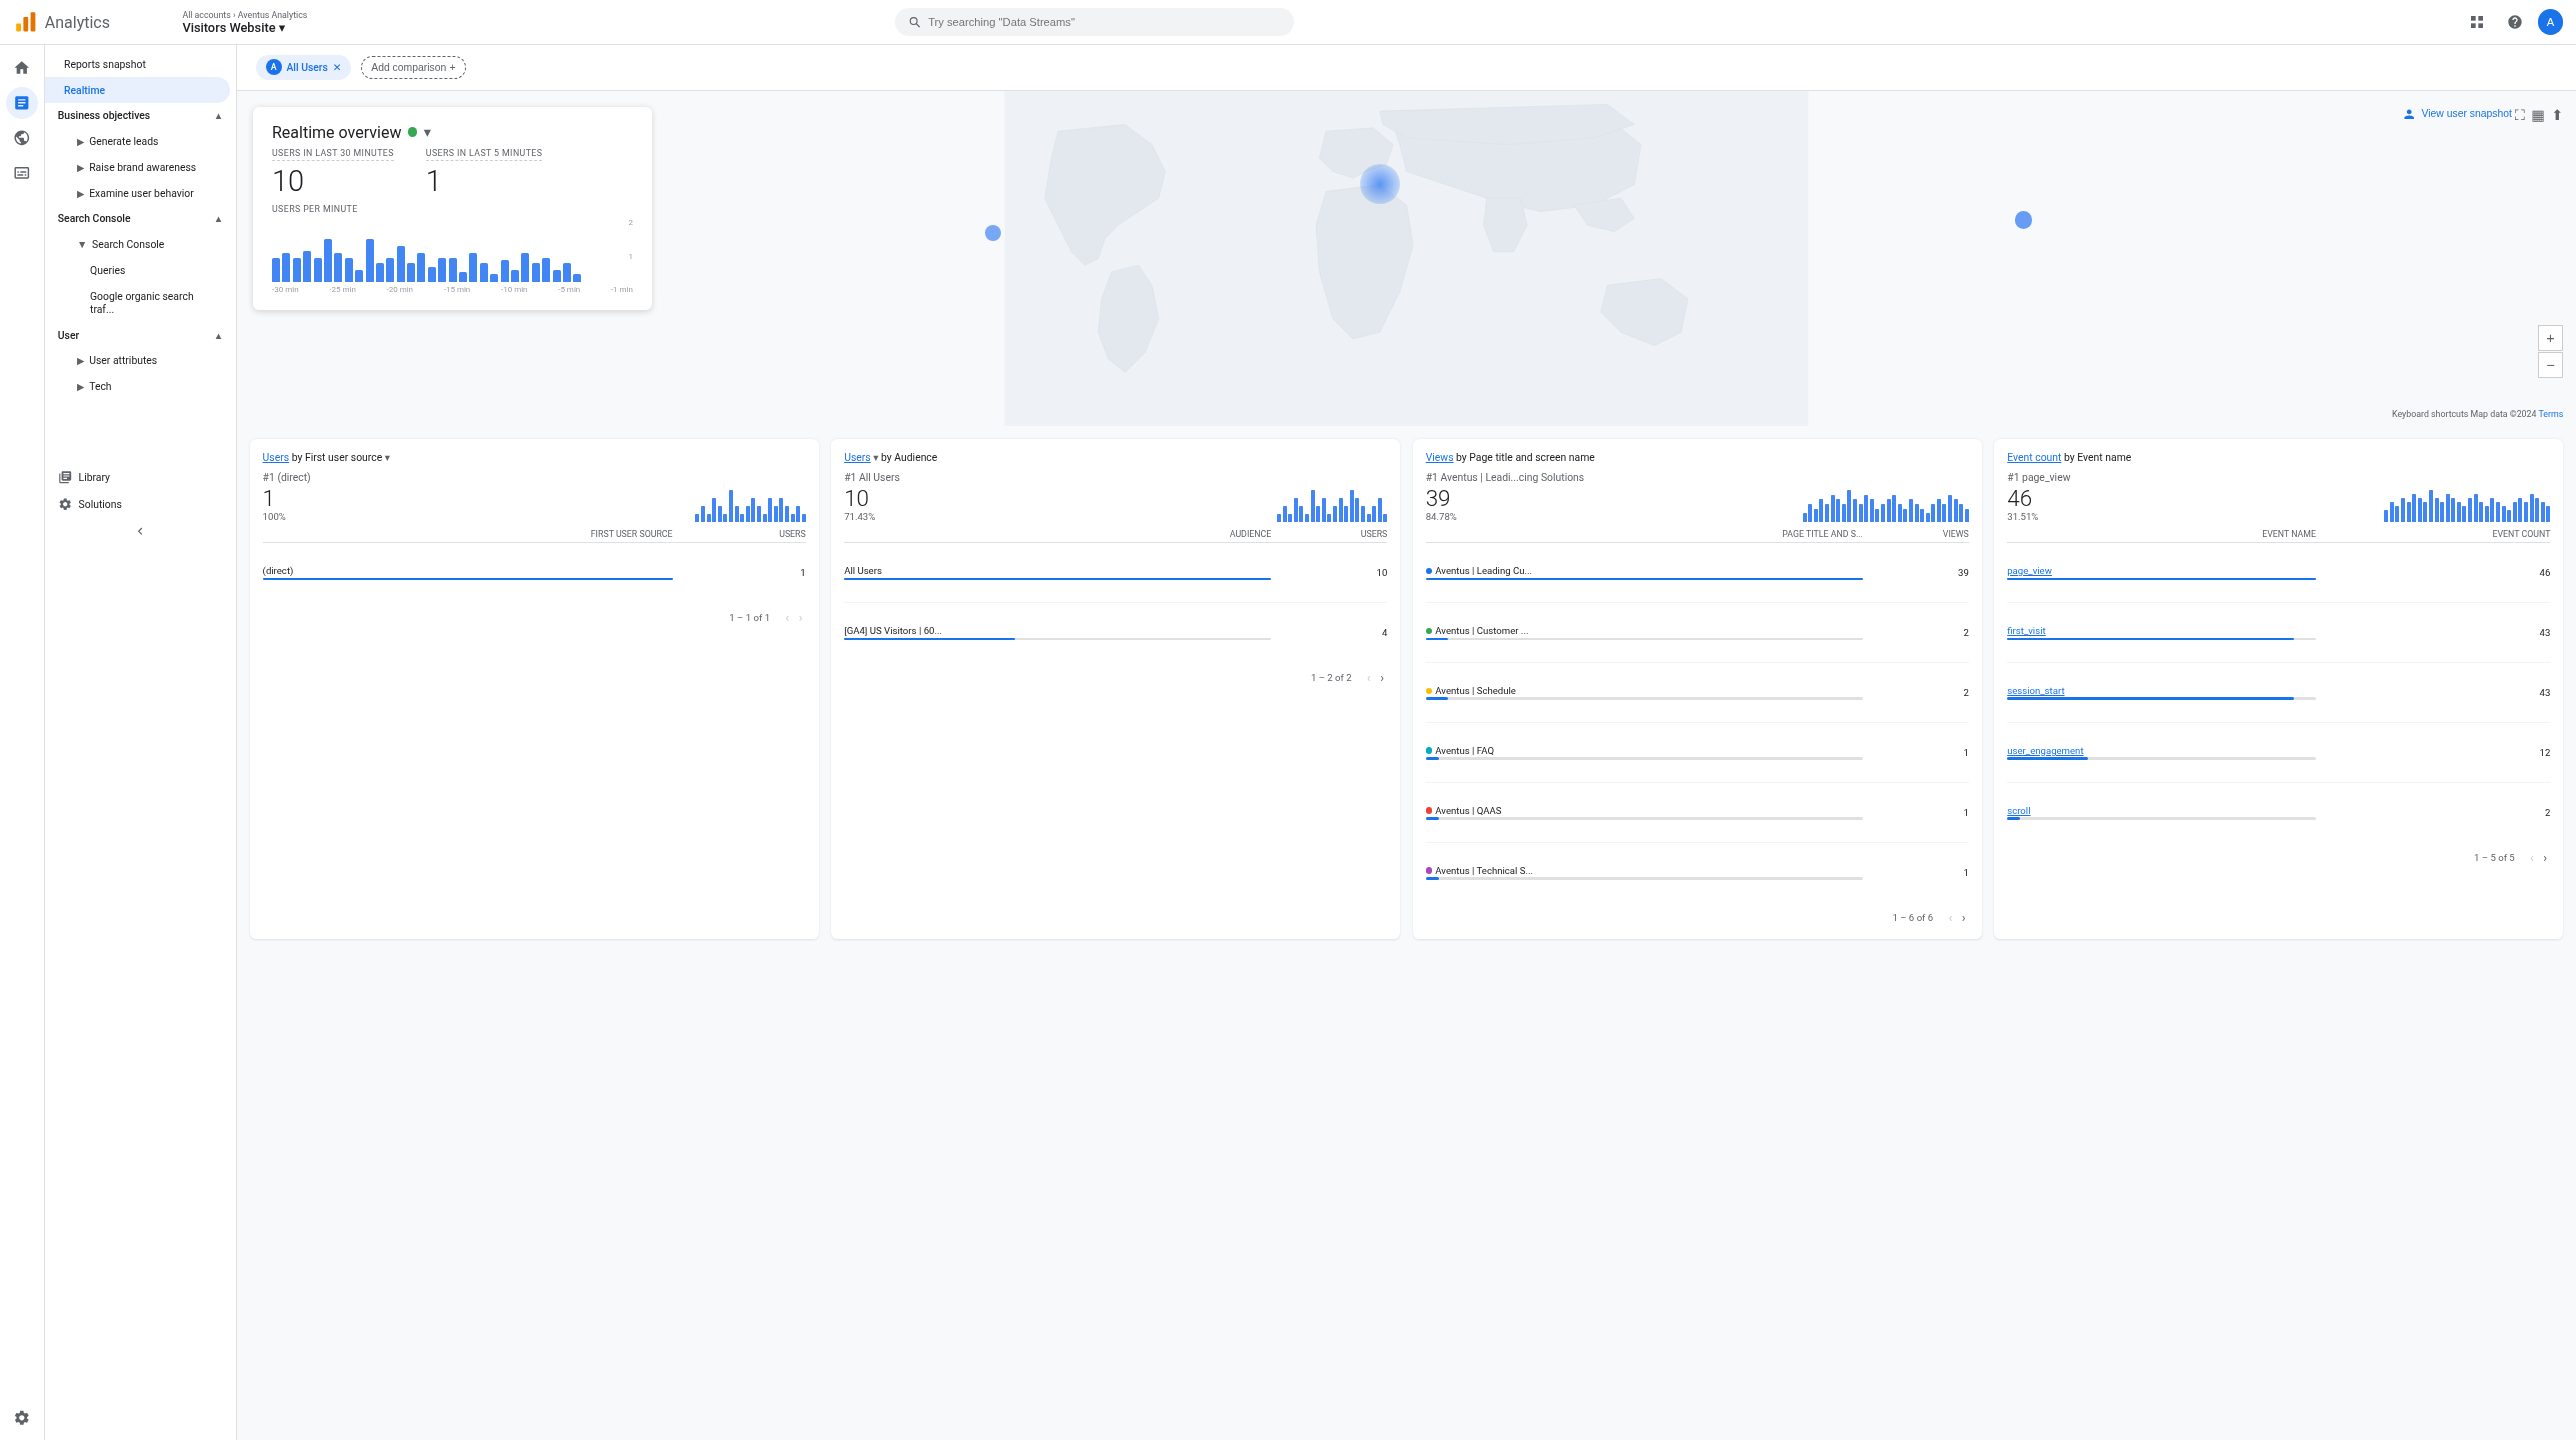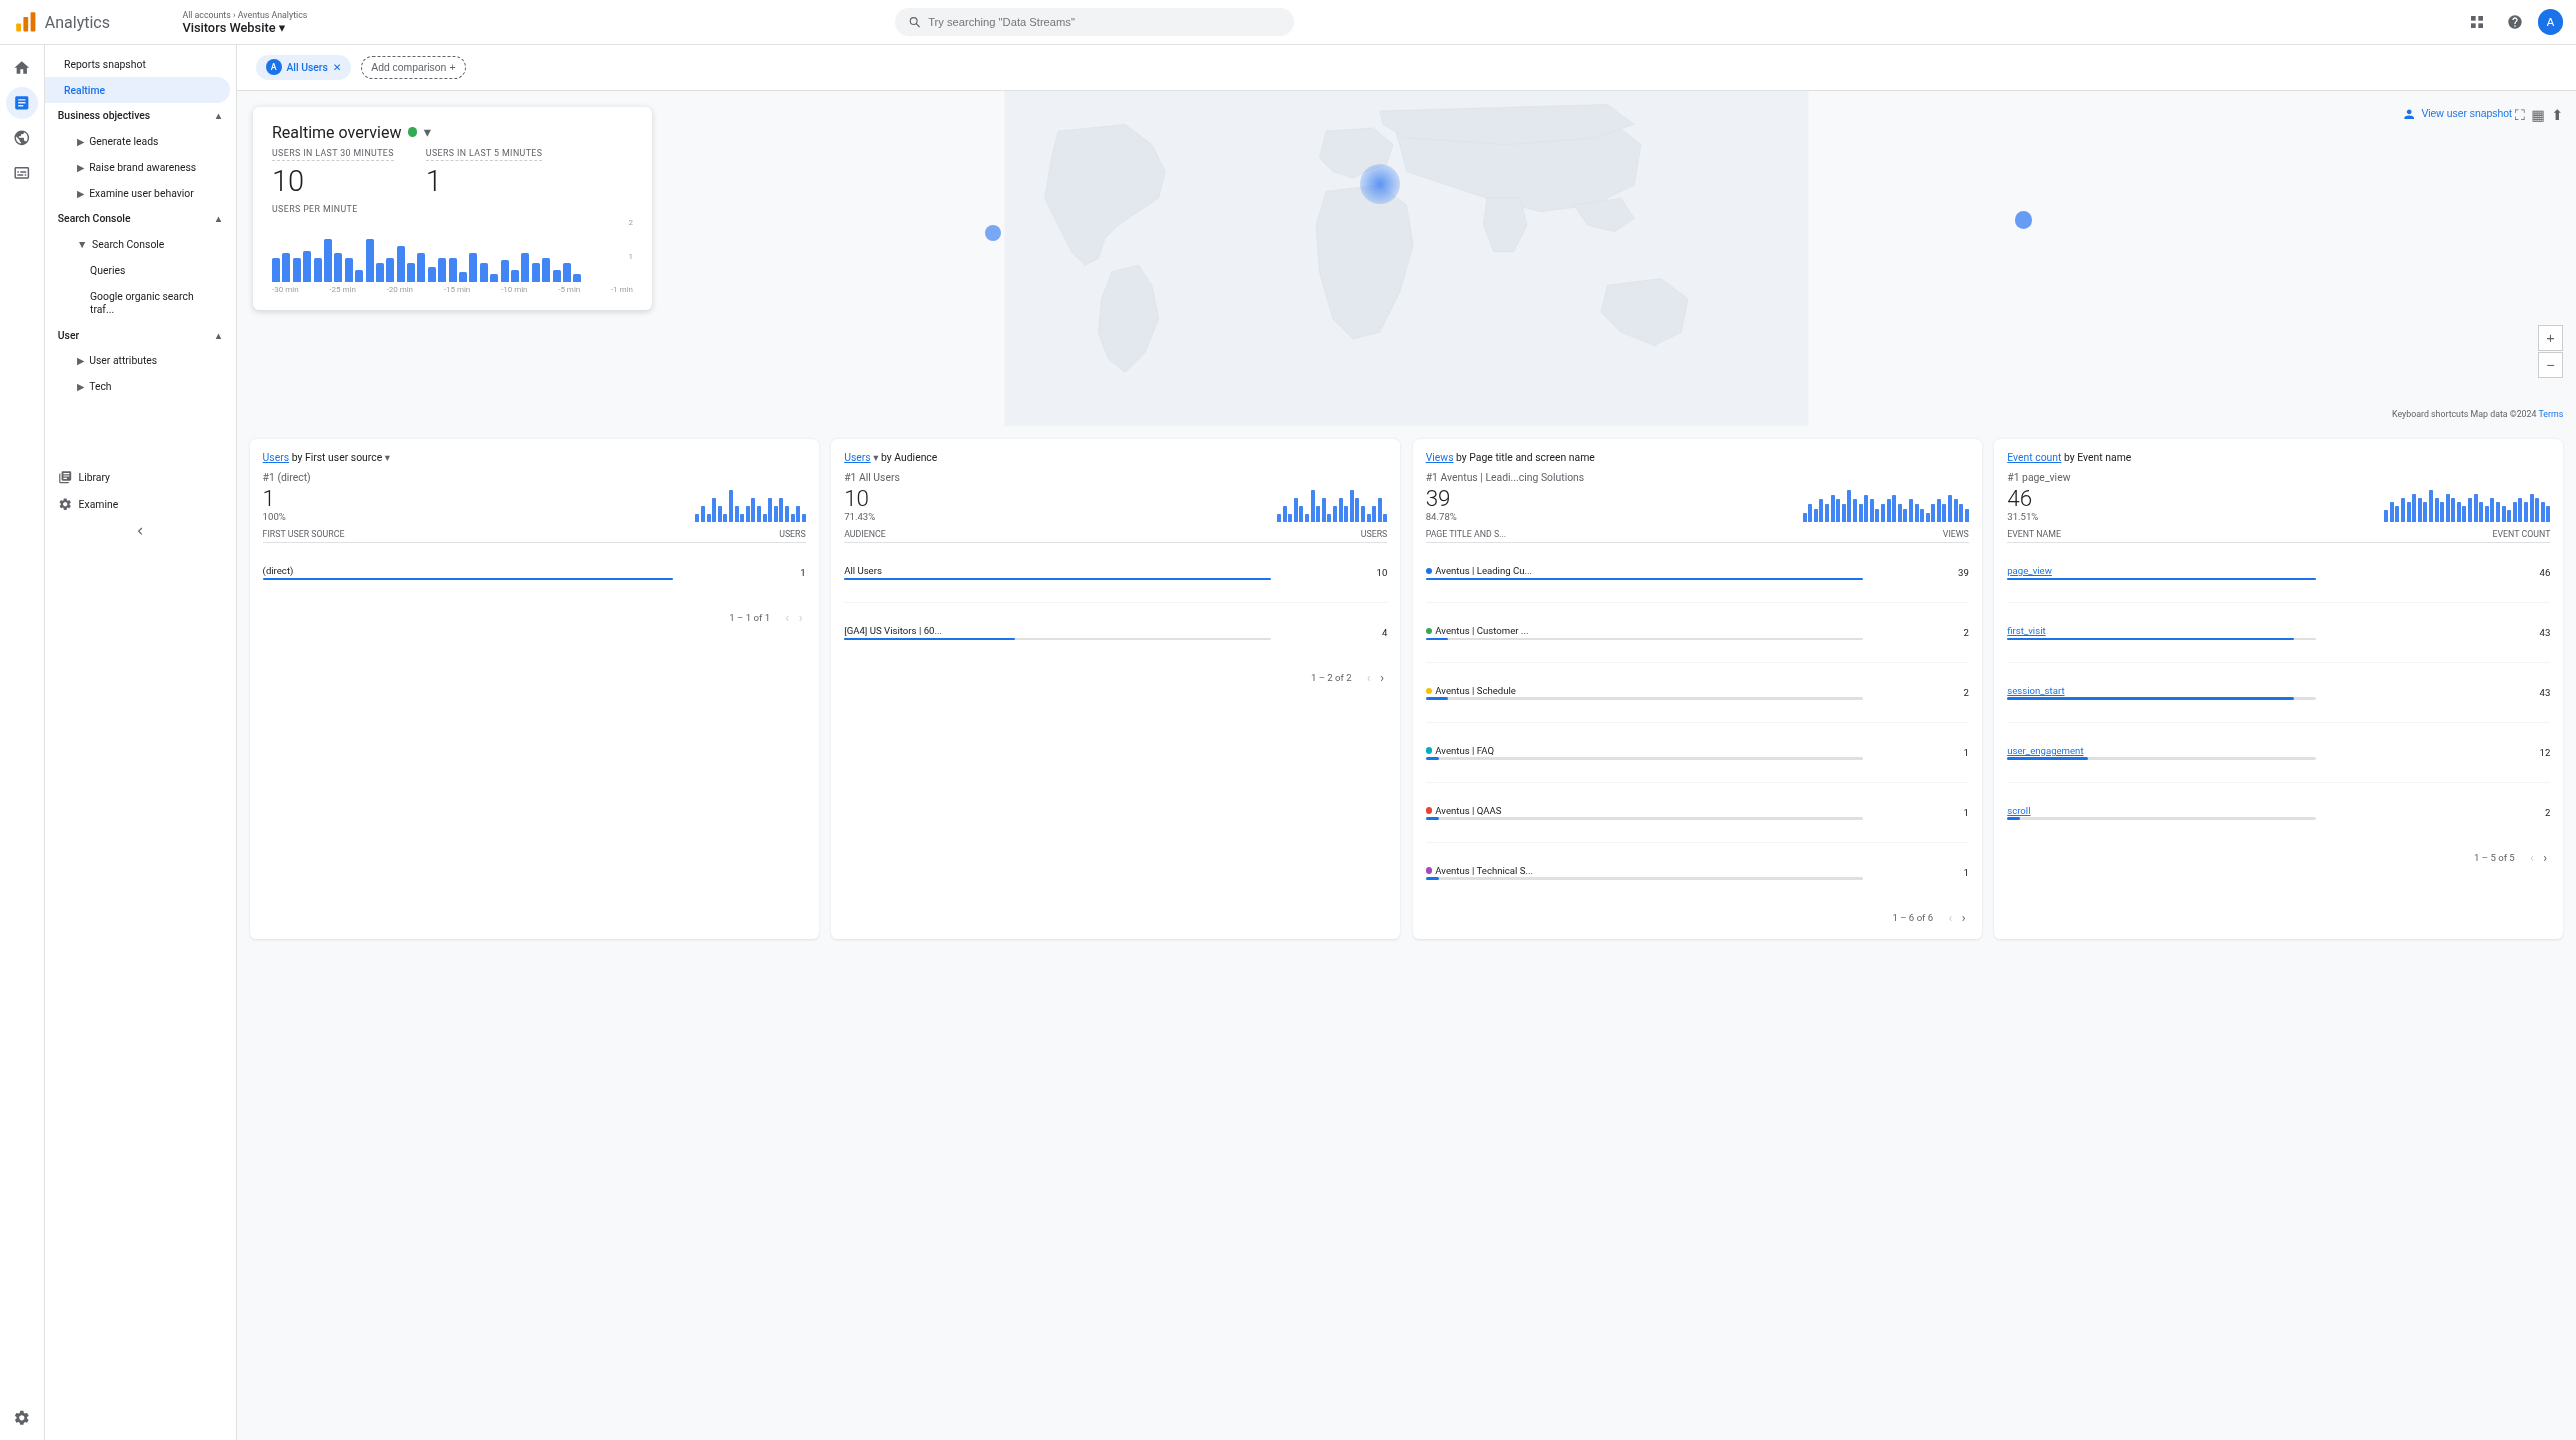--- a/index.html
+++ b/index.html
@@ -141,21 +141,21 @@
       box-shadow: 0 0.8px 2.4px rgba(0,0,0,0.1); flex: 1; min-width: 0;
     }
     .card-title { font-size: 10.4px; color: #202124; margin-bottom: 6.4px; }
     .card-title a { color: #1a73e8; text-decoration: underline; cursor: pointer; }
     .card-rank { font-size: 10.4px; color: #5f6368; margin-bottom: 1.6px; }
     .card-main-value { font-size: 22.4px; font-weight: 300; color: #202124; }
     .card-pct { font-size: 9.6px; color: #5f6368; }
     .mini-bar-chart { display: flex; align-items: flex-end; gap: 1.6px; height: 32px; margin-left: auto; }
     .card-top-row { display: flex; align-items: flex-end; justify-content: space-between; margin-bottom: 3.2px; }
     .card-table { width: 100%; border-collapse: collapse; font-size: 9.6px; }
-    .card-table th { text-align: left; color: #5f6368; font-weight: 400; padding: 3.2px 0; text-transform: uppercase; font-size: 8.8px; border-bottom: 0.8px solid #e0e0e0; }
+    .card-table th { text-align: right; color: #5f6368; font-weight: 400; padding: 3.2px 0; text-transform: uppercase; font-size: 8.8px; border-bottom: 0.8px solid #e0e0e0; }
     .card-table th.right { text-align: right; }
     .card-table td { padding: 22px 0; border-bottom: 0.8px solid #f1f3f4; color: #202124; }
     .card-table td.right { text-align: right; }
     .card-table tr:last-child td { border-bottom: none; }
     .progress-bar-wrap { height: 2.4px; background: #e0e0e0; border-radius: 1.6px; margin-top: 1.6px; }
     .progress-bar { height: 2.4px; background: #1a73e8; border-radius: 1.6px; }
     .card-footer { display: flex; align-items: center; justify-content: flex-end; padding-top: 6.4px; font-size: 9.6px; color: #5f6368; gap: 12px; }
     .card-footer-nav { display: flex; align-items: center; gap: 3.2px; }
     .nav-arrow { cursor: pointer; color: #5f6368; font-size: 12.8px; padding: 1.6px 3.2px; }
     .nav-arrow.disabled { color: #ccc; cursor: default; }
@@ -321,21 +321,21 @@
     <div class="library-item">
       <svg width="14.4" height="14.4" viewBox="0 0 24 24" fill="#5f6368">
           <path d="M4 6H2v14c0 1.1.9 2 2 2h14v-2H4V6zm16-4H8c-1.1 0-2 .9-2 2v12c0 1.1.9 2 2 2h12c1.1 0 2-.9 2-2V4c0-1.1-.9-2-2-2zm-1 9H9V9h10v2zm-4 4H9v-2h6v2zm4-8H9V5h10v2z"></path>
         </svg>
       <span>Library</span>
     </div>
     <div class="settings-item">
       <svg width="14.4" height="14.4" viewBox="0 0 24 24" fill="#5f6368">
           <path d="M19.14,12.94c0.04-0.3,0.06-0.61,0.06-0.94c0-0.32-0.02-0.64-0.07-0.94l2.03-1.58c0.18-0.14,0.23-0.41,0.12-0.61l-1.92-3.32c-0.12-0.22-0.37-0.29-0.59-0.22l-2.39,0.96c-0.5-0.38-1.03-0.7-1.62-0.94L14.4,2.81c-0.04-0.24-0.24-0.41-0.48-0.41h-3.84c-0.24,0-0.43,0.17-0.47,0.41L9.25,5.35C8.66,5.59,8.12,5.92,7.63,6.29L5.24,5.33c-0.22-0.08-0.47,0-0.59,0.22L2.74,8.87C2.62,9.08,2.66,9.34,2.86,9.48l2.03,1.58C4.84,11.36,4.8,11.69,4.8,12s0.02,0.64,0.07,0.94l-2.03,1.58c-0.18,0.14-0.23,0.41-0.12,0.61l1.92,3.32c0.12,0.22,0.37,0.29,0.59,0.22l2.39-0.96c0.5,0.38,1.03,0.7,1.62,0.94l0.36,2.54c0.05,0.24,0.24,0.41,0.48,0.41h3.84c0.24,0,0.44-0.17,0.47-0.41l0.36-2.54c0.59-0.24,1.13-0.56,1.62-0.94l2.39,0.96c0.22,0.08,0.47,0,0.59-0.22l1.92-3.32c0.12-0.22,0.07-0.47-0.12-0.61L19.14,12.94z M12,15.6c-1.98,0-3.6-1.62-3.6-3.6s1.62-3.6,3.6-3.6s3.6,1.62,3.6,3.6S13.98,15.6,12,15.6z"></path>
         </svg>
-      <span>Examine</span>
+      <span>Solutions</span>
     </div>
     <div class="collapse-btn">
       <svg width="14.4" height="14.4" viewBox="0 0 24 24" fill="#5f6368">
           <path d="M15.41 16.59L10.83 12l4.58-4.59L14 6l-6 6 6 6 1.41-1.41z"></path>
         </svg>
     </div>
   </div>
 
   <div class="main-content">
 

